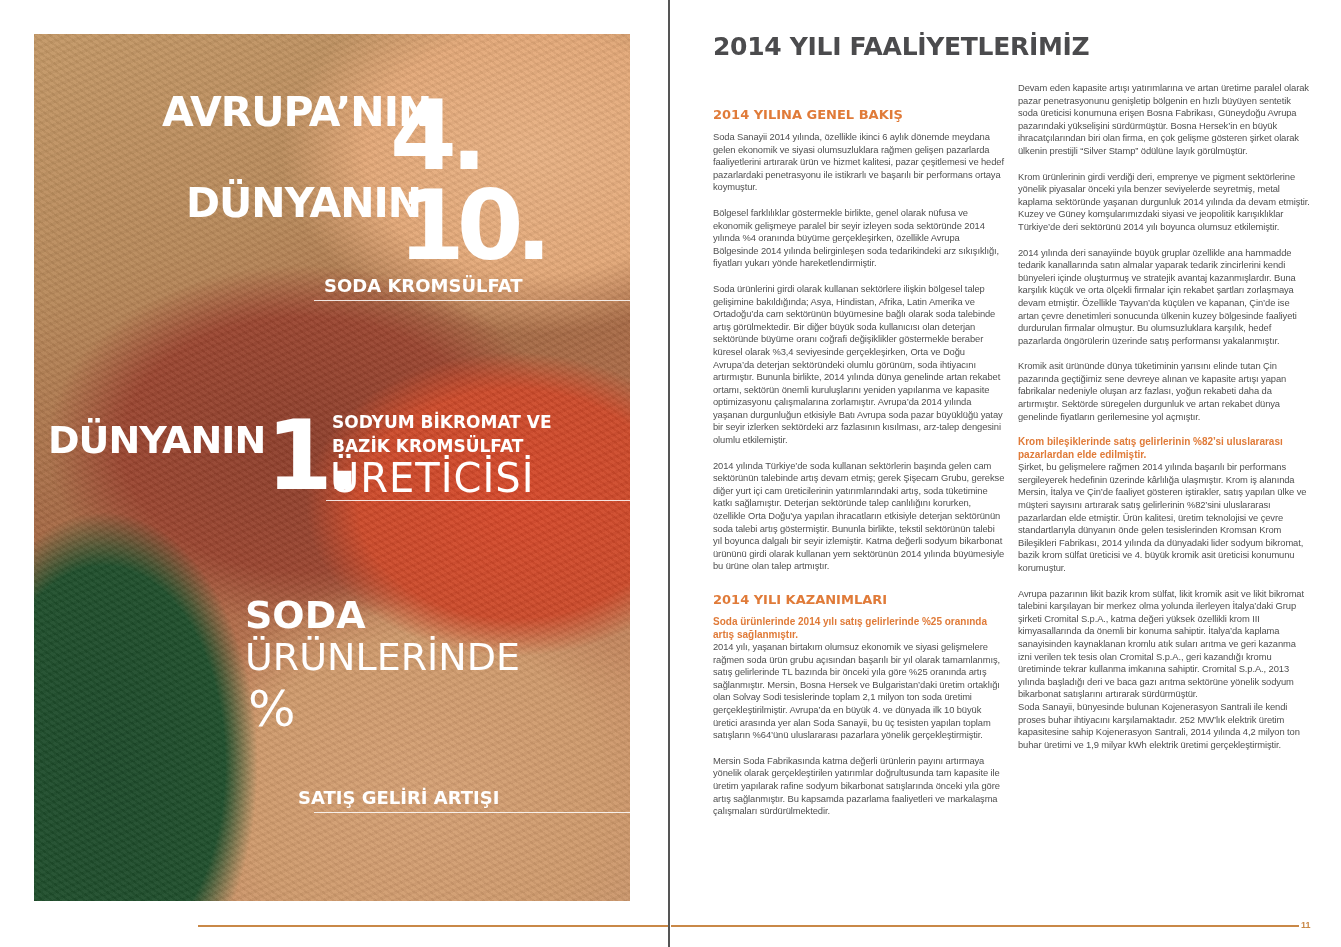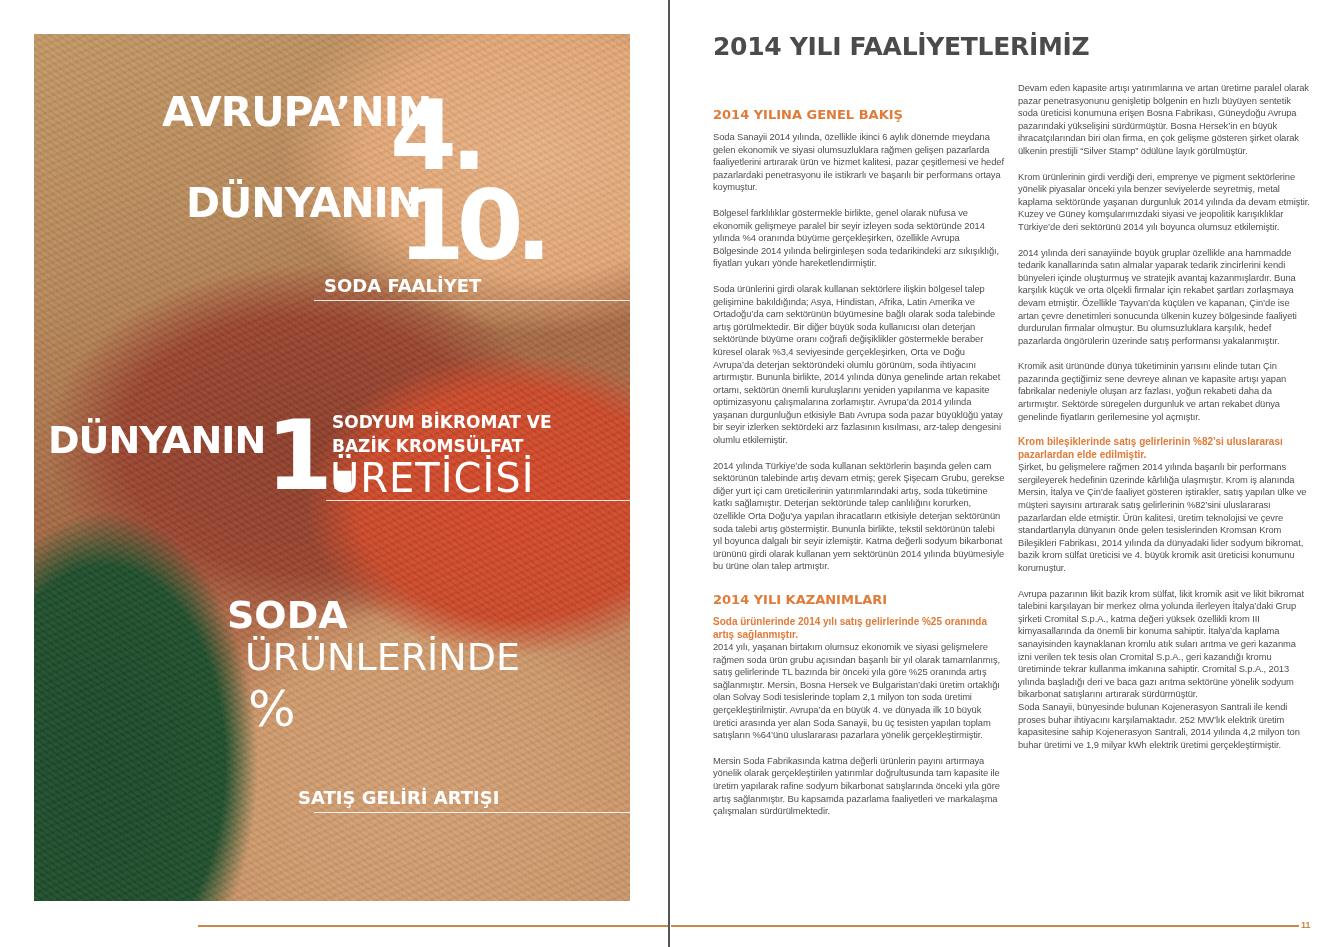--- a/index.html
+++ b/index.html
@@ -56,31 +56,31 @@
 
 <div class="page-left">
   <div class="photo">
     <div class="texture"></div>
   </div>
 
   <div class="hero" style="left:162px; top:92px; font-size:41px; letter-spacing:-1px;">AVRUPA’NIN</div>
   <div class="hero" style="left:390px; top:88px; font-size:96px; letter-spacing:-6px;">4.</div>
   <div class="hero" style="left:186px; top:183px; font-size:41px; letter-spacing:-1px;">DÜNYANIN</div>
   <div class="hero" style="left:398px; top:178px; font-size:96px; letter-spacing:-8px;">10.</div>
-  <div class="hero" style="left:324px; top:277px; font-size:18px;">SODA FAALİYET</div>
+  <div class="hero" style="left:324px; top:277px; font-size:18px;">SODA KROMSÜLFAT</div>
   <div class="hero-line" style="left:314px; top:300px; width:316px;"></div>
 
   <div class="hero" style="left:48px; top:421px; font-size:38px; letter-spacing:-1px;">DÜNYANIN</div>
   <div class="hero" style="left:266px; top:408px; font-size:96px; letter-spacing:-8px;">1.</div>
   <div class="hero" style="left:332px; top:414px; font-size:17px;">SODYUM BİKROMAT VE</div>
   <div class="hero" style="left:332px; top:438px; font-size:17px;">BAZİK KROMSÜLFAT</div>
   <div class="hero" style="left:330px; top:458px; font-size:40px; font-weight:normal; letter-spacing:1px;">ÜRETİCİSİ</div>
   <div class="hero-line" style="left:326px; top:500px; width:304px;"></div>
 
-  <div class="hero" style="left:227px; top:596px; font-size:38px;">SODA</div>
+  <div class="hero" style="left:245px; top:596px; font-size:38px;">SODA</div>
   <div class="hero" style="left:245px; top:638px; font-size:38px; font-weight:normal;">ÜRÜNLERİNDE</div>
   <div class="hero" style="left:248px; top:684px; font-size:50px; font-weight:normal;">%</div>
   <div class="hero" style="left:298px; top:789px; font-size:18px;">SATIŞ GELİRİ ARTIŞI</div>
   <div class="hero-line" style="left:314px; top:812px; width:316px;"></div>
 
   <div class="footer-left">
     <span class="pg">10</span>
     <span>SODA SANAYİİ</span>
     <span class="strong">2014 FAALİYET RAPORU</span>
   </div>

